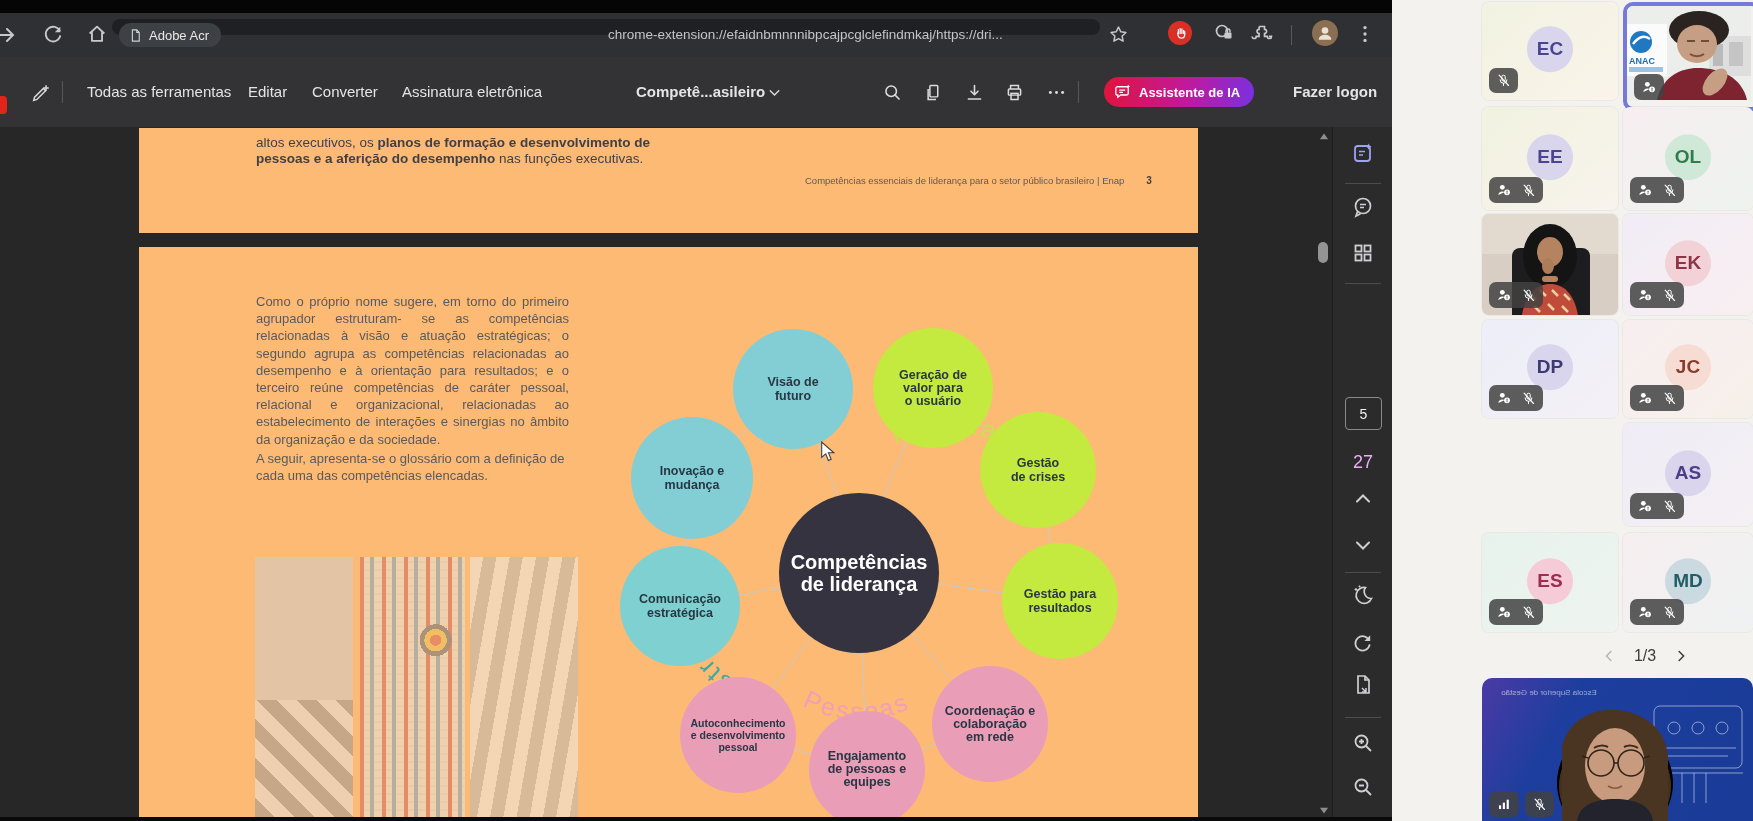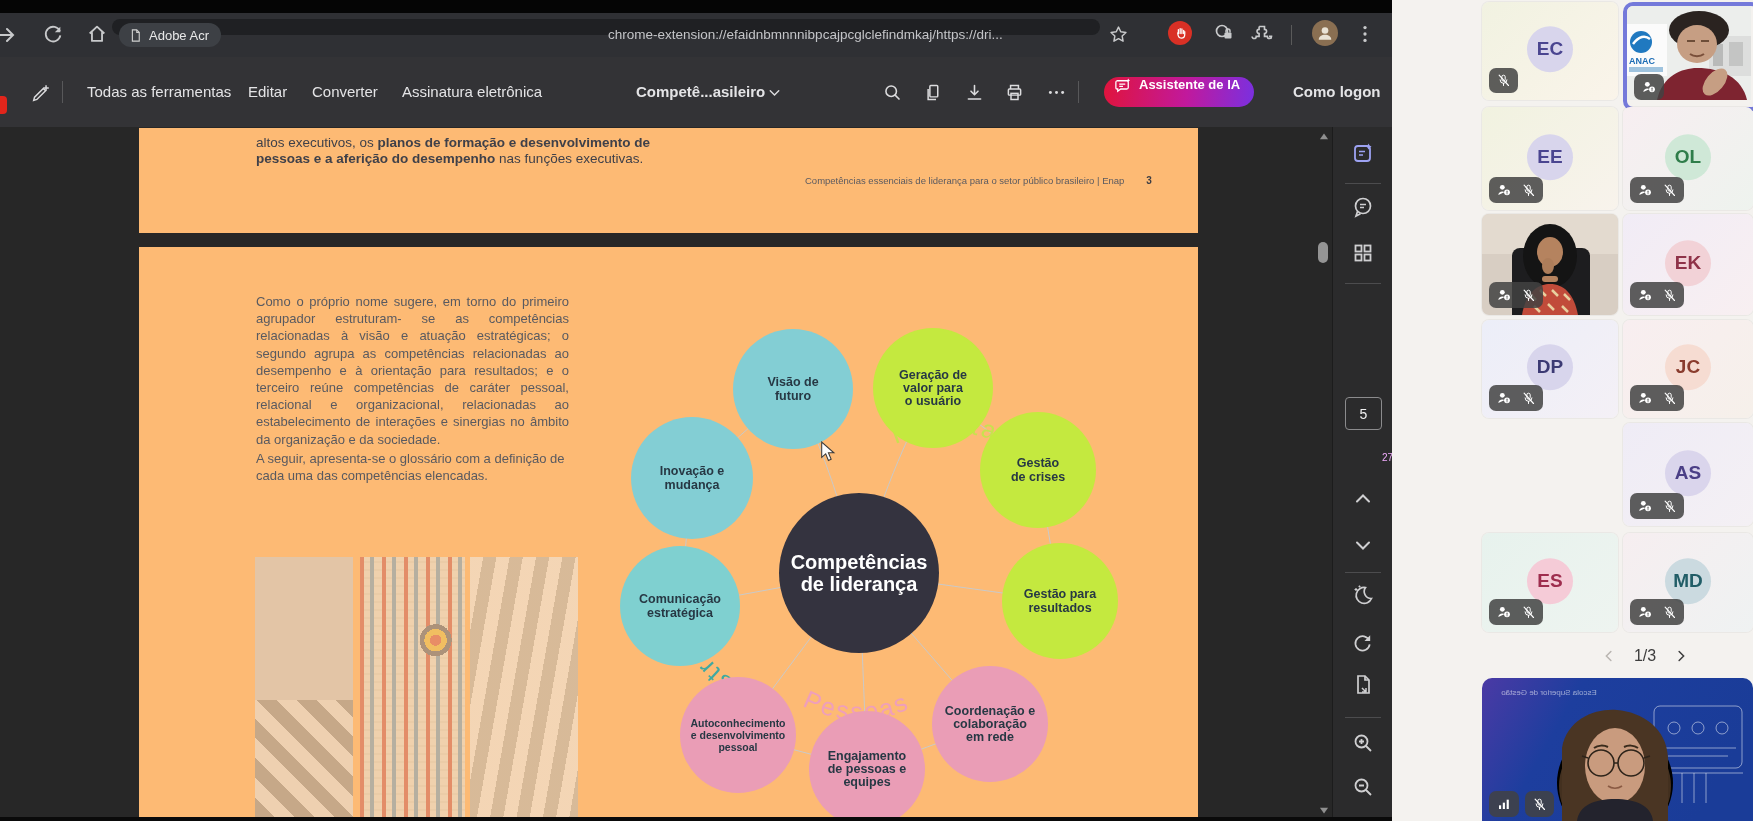--- a/index.html
+++ b/index.html
@@ -23,21 +23,21 @@
   
   #acro-bar{left:0;top:57px;width:1392px;height:70px;background:#333336;border-bottom:1px solid #171717;}
   .acro-item{top:0;height:70px;line-height:70px;color:#e4e4e6;font-size:15px;white-space:nowrap;cursor:default;}
   .acroic{color:#dcdcde;top:25px;}
   #adobe-sliver{left:0;top:39px;width:7px;height:18px;background:#e1251b;border-radius:0 4px 4px 0;}
   #acro-sep1{left:62px;top:24px;width:1px;height:22px;background:#58585a;}
   #doc-title{font-weight:bold;}
   #acro-sep2{left:1078px;top:24px;width:1px;height:22px;background:#58585a;}
   #ai-btn{left:1104px;top:20px;height:30px;padding:0 14px 0 10px;border-radius:15px;
           background:linear-gradient(95deg,#e0143c 0%,#c1199c 55%,#7a30e0 100%);
-          display:flex;gap:7px;color:#fff;font-size:13px;font-weight:bold;}
+          display:flex;align-items:center;gap:7px;color:#fff;font-size:13px;font-weight:bold;}
   #login-btn{left:1293px;font-weight:bold;}
   
   #pdf-area{left:0;top:127px;width:1332px;height:690px;background:#272727;overflow:hidden;}
   #bottom-strip{left:0;top:817px;width:1392px;height:4px;background:#0a0a0a;}
   .pdf-page{background:#fdba74;padding-left:8px;}
   #page1{left:139px;top:1px;width:1051px;height:105px;}
   #page2{left:139px;top:120px;width:1051px;height:570px;}
   #p1-text{left:117px;top:7px;width:560px;color:#3f4049;font-size:13.5px;line-height:16px;}
   #p1-footer{left:666px;top:47px;color:#5a5a60;font-size:9.5px;white-space:nowrap;}
   #p1-footer b{margin-left:22px;font-size:10px;color:#3e3e44;}
@@ -56,21 +56,21 @@
      background:repeating-linear-gradient(100deg,#ececea 0 13px,#b9bab6 13px 26px);}
   
   .scroll-caret{left:1317px;color:#8f8f8f;}
   #scroll-thumb{left:1318px;top:115px;width:10px;height:21px;border-radius:5px;background:#949494;}
   
   #rail{left:1332px;top:127px;width:60px;height:690px;background:#2b2b2c;border-left:1px solid #1c1c1c;}
   .rail-ic{left:18px;color:#cfcfd1;}
   .rail-div{left:12px;width:36px;height:1px;background:#4c4c4e;}
   #page-box{left:12px;top:270px;width:35px;height:31px;border:1px solid #8b8b8d;border-radius:4px;
             color:#f0f0f0;font-size:14px;display:flex;align-items:center;justify-content:center;}
-  #page-total{left:0;top:325px;width:60px;text-align:right;color:#f0abfc;font-size:10px;}
+  #page-total{left:0;top:325px;width:60px;text-align:center;color:#f0abfc;font-size:18px;}
   
   #meet{left:1392px;top:0;width:361px;height:821px;background:#f4f2ef;}
   .tile{position:absolute;border-radius:7px;overflow:hidden;box-shadow:0 0 0 1px rgba(0,0,0,.04);}
   .tile .avatar{position:absolute;left:50%;top:50%;transform:translate(-50%,-54%);width:46px;height:46px;border-radius:50%;
         display:flex;align-items:center;justify-content:center;font-size:19px;font-weight:bold;}
   .badges{position:absolute;left:7px;bottom:7px;display:flex;gap:6px;}
   .badge{background:rgba(66,66,66,.85);border-radius:7px;padding:5px 7px;display:flex;gap:9px;align-items:center;}
   .tile.active{box-shadow:none;border:4px solid #7479da;border-radius:10px;}
   #pagination{left:188px;top:643px;width:130px;height:26px;display:flex;align-items:center;justify-content:center;gap:16px;}
   #pagination .pg-label{color:#3d3d3d;font-size:16px;}
@@ -309,21 +309,21 @@
         <use href="#s-more-h"></use>
       </svg>
     <div id="acro-sep2" class="abs"></div>
 
     <div id="ai-btn" class="abs">
       <svg class="ic" width="18" height="18">
           <use href="#s-chat-ai"></use>
         </svg>
       <span>Assistente de IA</span>
     </div>
-    <div class="abs acro-item" id="login-btn">Como logon</div>
+    <div class="abs acro-item" id="login-btn">Fazer logon</div>
   </div>
 
   <div id="pdf-area" class="abs">
 
     <div id="page1" class="abs pdf-page">
       <div id="p1-text" class="abs"><span>altos executivos, os </span><b>planos de formação e desenvolvimento de</b><br><b>pessoas e a aferição do desempenho</b><span> nas funções executivas.</span></div>
       <div id="p1-footer" class="abs"><span>Competências essenciais de liderança para o setor público brasileiro | Enap</span><b>3</b></div>
     </div>
 
     <div id="page2" class="abs pdf-page">

